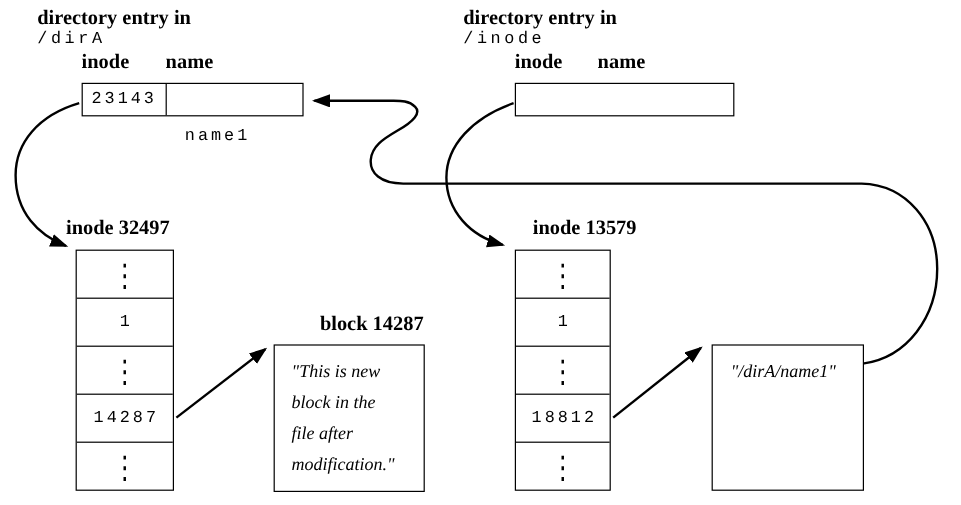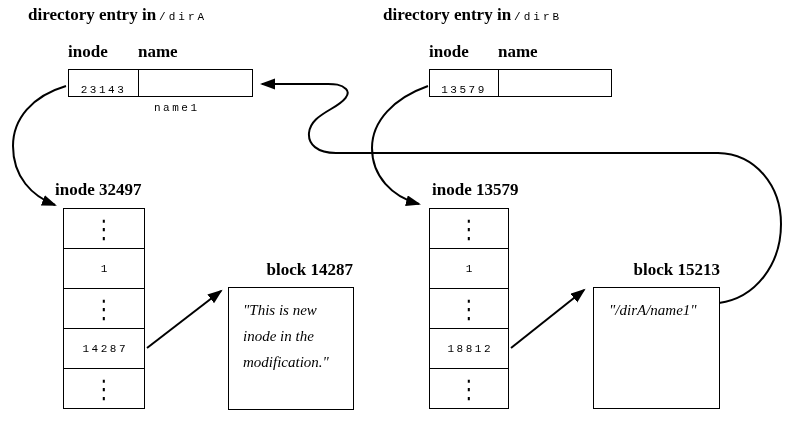--- a/index.html
+++ b/index.html
@@ -2,28 +2,28 @@
 <html><head>
 <meta charset="utf-8">
 <style>
   html,body{margin:0;padding:0;background:#ffffff;}
   .canvas{
     position:relative;width:801px;height:421px;background:#ffffff;color:#000;
     font-family:"Liberation Serif",serif;overflow:hidden;
   }
   .abs{position:absolute;}
   .serif-label{font-family:"Liberation Serif",serif;font-weight:bold;font-size:17px;white-space:nowrap;}
-  .mono{font-family:"Liberation Mono",monospace;font-size:11px;letter-spacing:3px;white-space:nowrap;}
-  .title{display:flex;align-items:baseline;}
+  .mono{font-family:"Liberation Mono",monospace;font-size:14px;letter-spacing:3px;white-space:nowrap;}
+  .title{display:flex;align-items:baseline;flex-direction:column;}
   .title .mono{margin-left:3px;}
   .colhead{}
   .dtable{
     border:1px solid #000;display:flex;box-sizing:border-box;background:#fff;
   }
-  .dtable .cell{display:flex;align-items:flex-end;box-sizing:border-box;}
+  .dtable .cell{display:flex;align-items:center;box-sizing:border-box;}
   .dtable .cell.inode-cell{justify-content:center;border-right:1px solid #000;}
   .dtable .cell.name-cell{flex:1;padding-left:15px;margin-top:44px;}
   .dtable .cell .mono{letter-spacing:2.5px;}
   .ibox{
     border:1px solid #000;box-sizing:border-box;display:flex;flex-direction:column;background:#fff;
   }
   .ibox .irow{
     flex:1;display:flex;align-items:center;justify-content:center;
     border-bottom:1px solid #000;box-sizing:border-box;
   }
@@ -61,42 +61,39 @@
              C 345 101, 351 94, 346 89 C 341 84, 334 84, 328 84 L 262 84" fill="none" stroke="#000" stroke-width="2" marker-end="url(#ah)"></path>
   </svg>
 
   <div class="abs title" style="left:28px;top:5px;">
     <span class="serif-label">directory entry in</span>
     <span class="mono">/dirA</span>
   </div>
 
   <div class="abs title" style="left:383px;top:5px;">
     <span class="serif-label">directory entry in</span>
-    <span class="mono">/dirB</span>
+    <span class="mono">/inode</span>
   </div>
 
   <div class="abs serif-label colhead" style="left:68px;top:42px;width:70px;">inode</div>
   <div class="abs serif-label colhead" style="left:138px;top:42px;width:115px;">name</div>
 
   <div class="abs serif-label colhead" style="left:429px;top:42px;width:69px;">inode</div>
   <div class="abs serif-label colhead" style="left:498px;top:42px;width:114px;">name</div>
 
   <div class="abs dtable" style="left:68px;top:69px;width:185px;height:28px;">
     <div class="cell inode-cell" style="width:70px;">
       <span class="mono">23143</span>
     </div>
     <div class="cell name-cell">
       <span class="mono">name1</span>
     </div>
   </div>
 
   <div class="abs dtable" style="left:429px;top:69px;width:183px;height:28px;">
-    <div class="cell inode-cell" style="width:69px;">
-      <span class="mono">13579</span>
-    </div>
   </div>
 
   <div class="abs serif-label" style="left:55px;top:180px;">inode 32497</div>
   <div class="abs ibox" style="left:63px;top:208px;width:82px;height:201px;">
     <div class="irow">
       <span class="vdots">⋮</span>
       </div>
     <div class="irow">
       <span class="mono">1</span>
       </div>
@@ -104,21 +101,21 @@
       <span class="vdots">⋮</span>
       </div>
     <div class="irow">
       <span class="mono">14287</span>
       </div>
     <div class="irow">
       <span class="vdots">⋮</span>
       </div>
   </div>
 
-  <div class="abs serif-label" style="left:432px;top:180px;">inode 13579</div>
+  <div class="abs serif-label" style="left:444px;top:180px;">inode 13579</div>
   <div class="abs ibox" style="left:429px;top:208px;width:80px;height:201px;">
     <div class="irow">
       <span class="vdots">⋮</span>
       </div>
     <div class="irow">
       <span class="mono">1</span>
       </div>
     <div class="irow">
       <span class="vdots">⋮</span>
       </div>
@@ -126,22 +123,22 @@
       <span class="mono">18812</span>
       </div>
     <div class="irow">
       <span class="vdots">⋮</span>
       </div>
   </div>
 
   <div class="abs serif-label block-label" style="left:229px;top:260px;width:124px;">block 14287</div>
   <div class="abs blockbox" style="left:228px;top:287px;width:126px;height:123px;padding:9px 0 0 14px;">
     <span class="bline">"This is new</span>
-    <span class="bline">inode in the</span>
+    <span class="bline">block in the</span>
+    <span class="bline">file after</span>
     <span class="bline">modification."</span>
   </div>
 
-  <div class="abs serif-label block-label" style="left:593px;top:260px;width:127px;">block 15213</div>
   <div class="abs blockbox" style="left:593px;top:287px;width:127px;height:122px;padding:9px 0 0 15px;">
     <span class="bline">"/dirA/name1"</span>
   </div>
 
 </div>
 
 </body></html>

